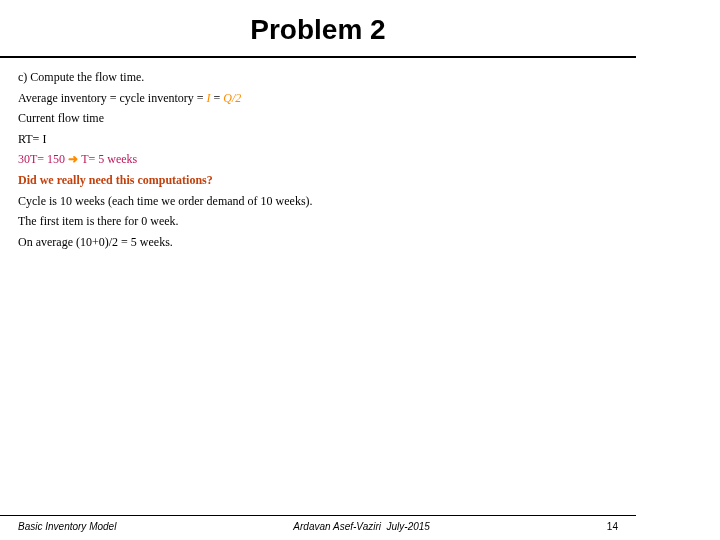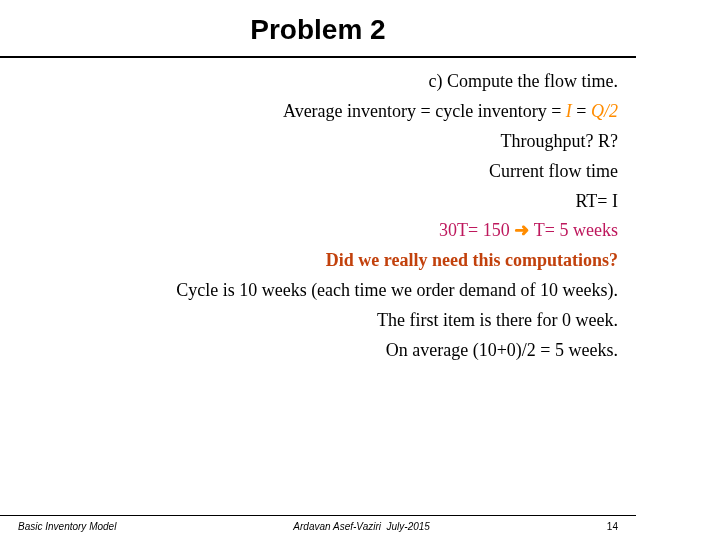--- a/index.html
+++ b/index.html
@@ -41,22 +41,21 @@
     .content-area {
       flex: 1;
       padding: 10px 18px 6px 18px;
       display: flex;
       flex-direction: column;
       gap: 2px;
     }
 
     .line {
       line-height: 1.55;
-      font-size: 18px;
-      text-align: right;
+      font-size: 12px;
     }
 
     .italic-orange {
       font-style: italic;
       color: #FF8C00;
     }
 
     .orange-bold {
       color: #be185d;
       font-weight: normal;
@@ -107,23 +106,20 @@
 
     <div class="line">
       <span>c) Compute the flow time.</span>
     </div>
 
     <div class="line">
       <span>Average inventory = cycle inventory = </span><span class="italic-orange">I</span><span> = </span><span class="italic-orange">Q/2</span>
     </div>
 
 
-    <div class="line">
-      <span>Throughput?  R?</span>
-    </div>
 
 
     <div class="line">
       <span>Current flow time</span>
     </div>
 
     <div class="line">
       <span>RT= I</span>
     </div>
 

